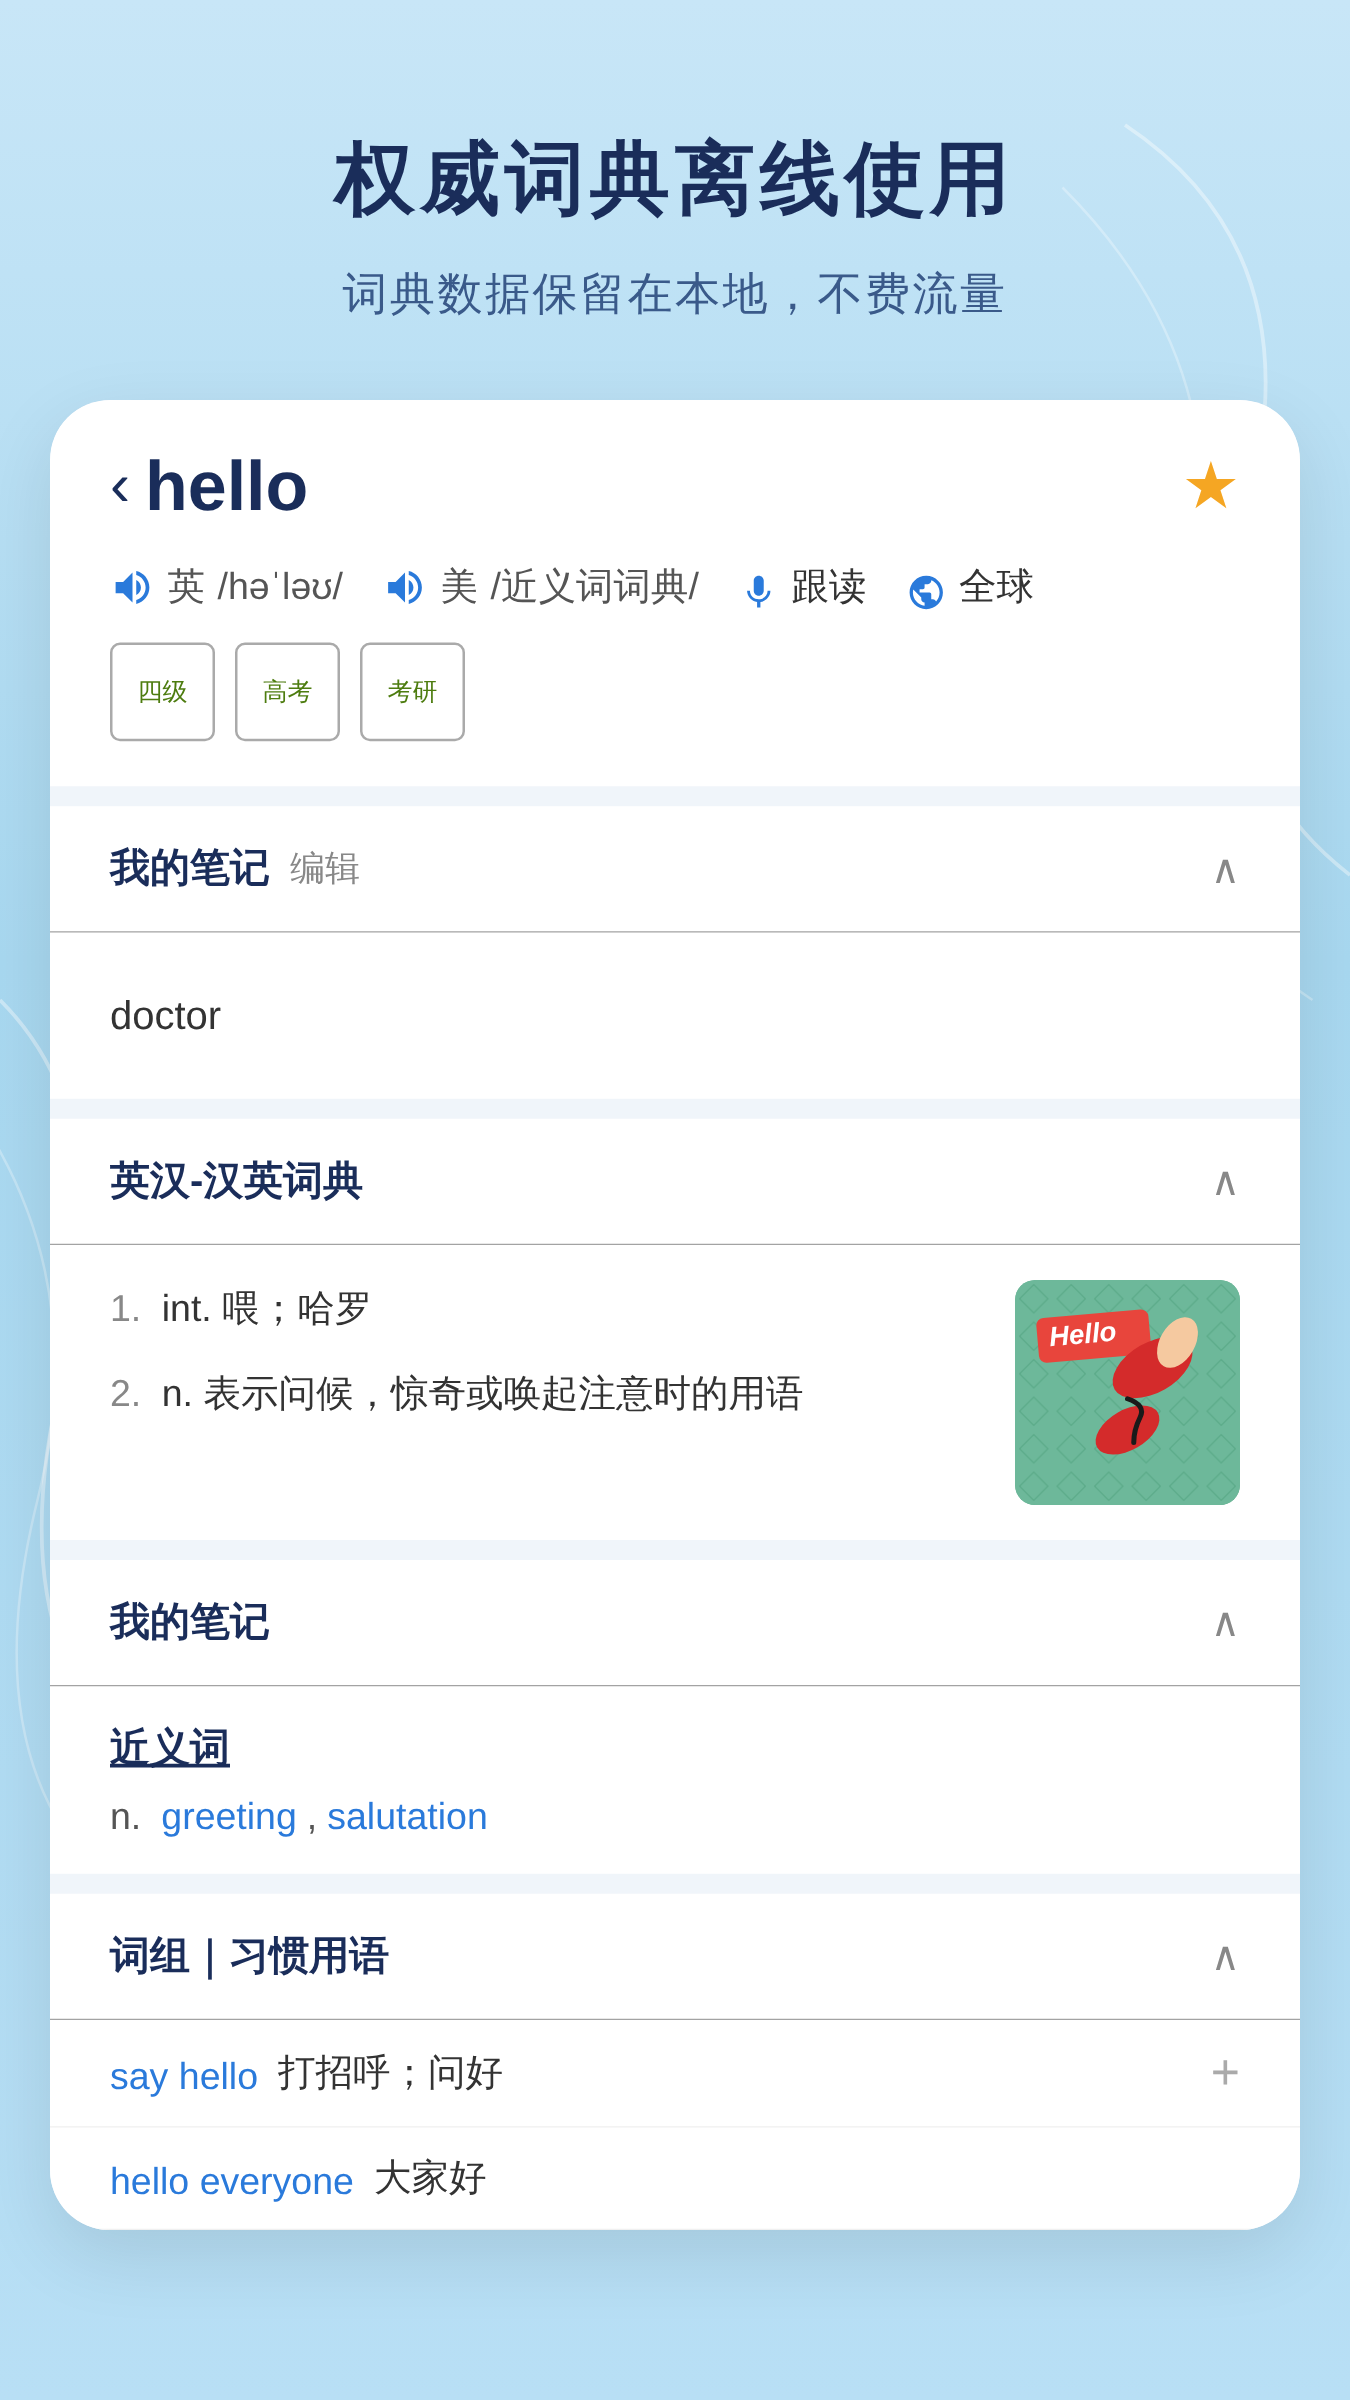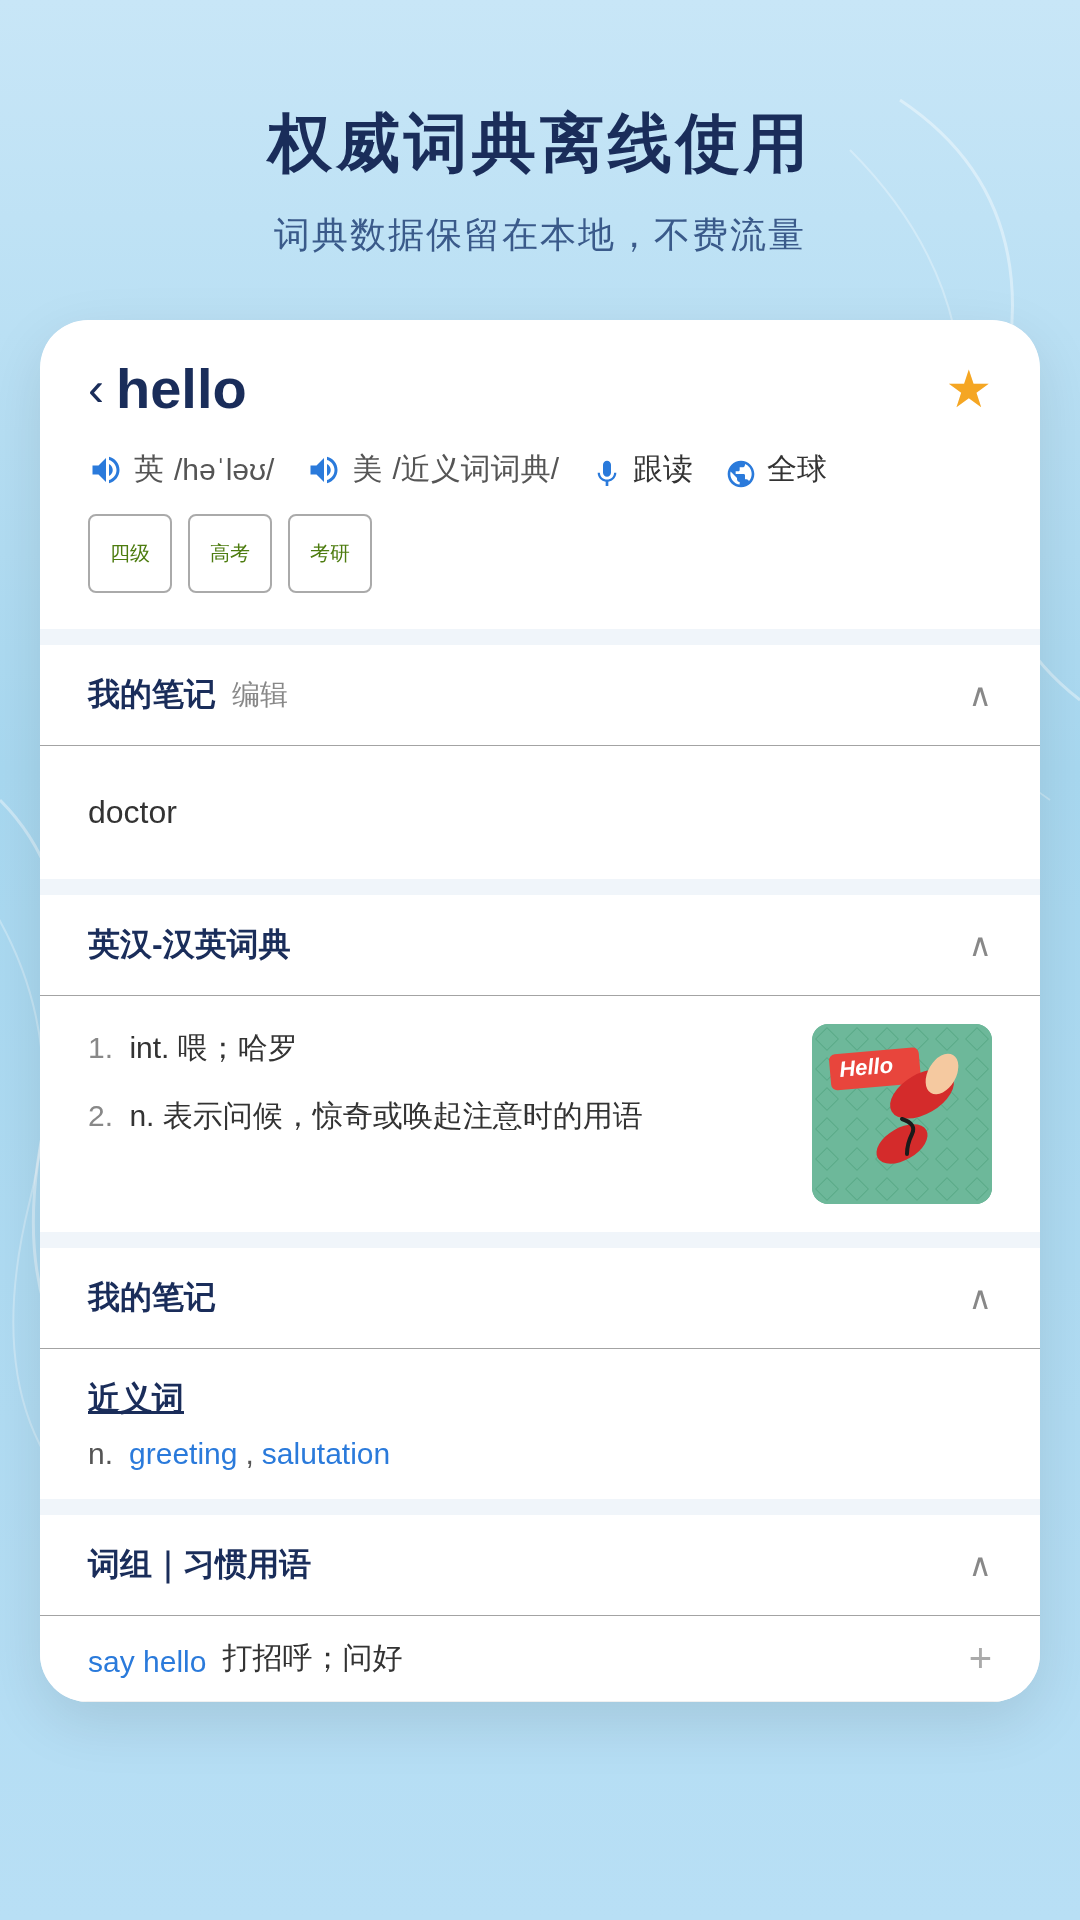--- a/index.html
+++ b/index.html
@@ -463,15 +463,21 @@
       <span class="section-title">词组｜习惯用语</span>
       <span class="chevron-up">∧</span>
     </div>
     <div class="phrase-item">
       <div class="phrase-left">
         <span class="phrase-en">say hello</span>
         <span class="phrase-cn">打招呼；问好</span>
       </div>
       <span class="phrase-add">+</span>
     </div>
+    <div class="phrase-item">
+      <div class="phrase-left">
+        <span class="phrase-en">hello everyone</span>
+        <span class="phrase-cn">大家好</span>
+      </div>
+    </div>
   </div>
 
 </div>
 
 </body></html>

